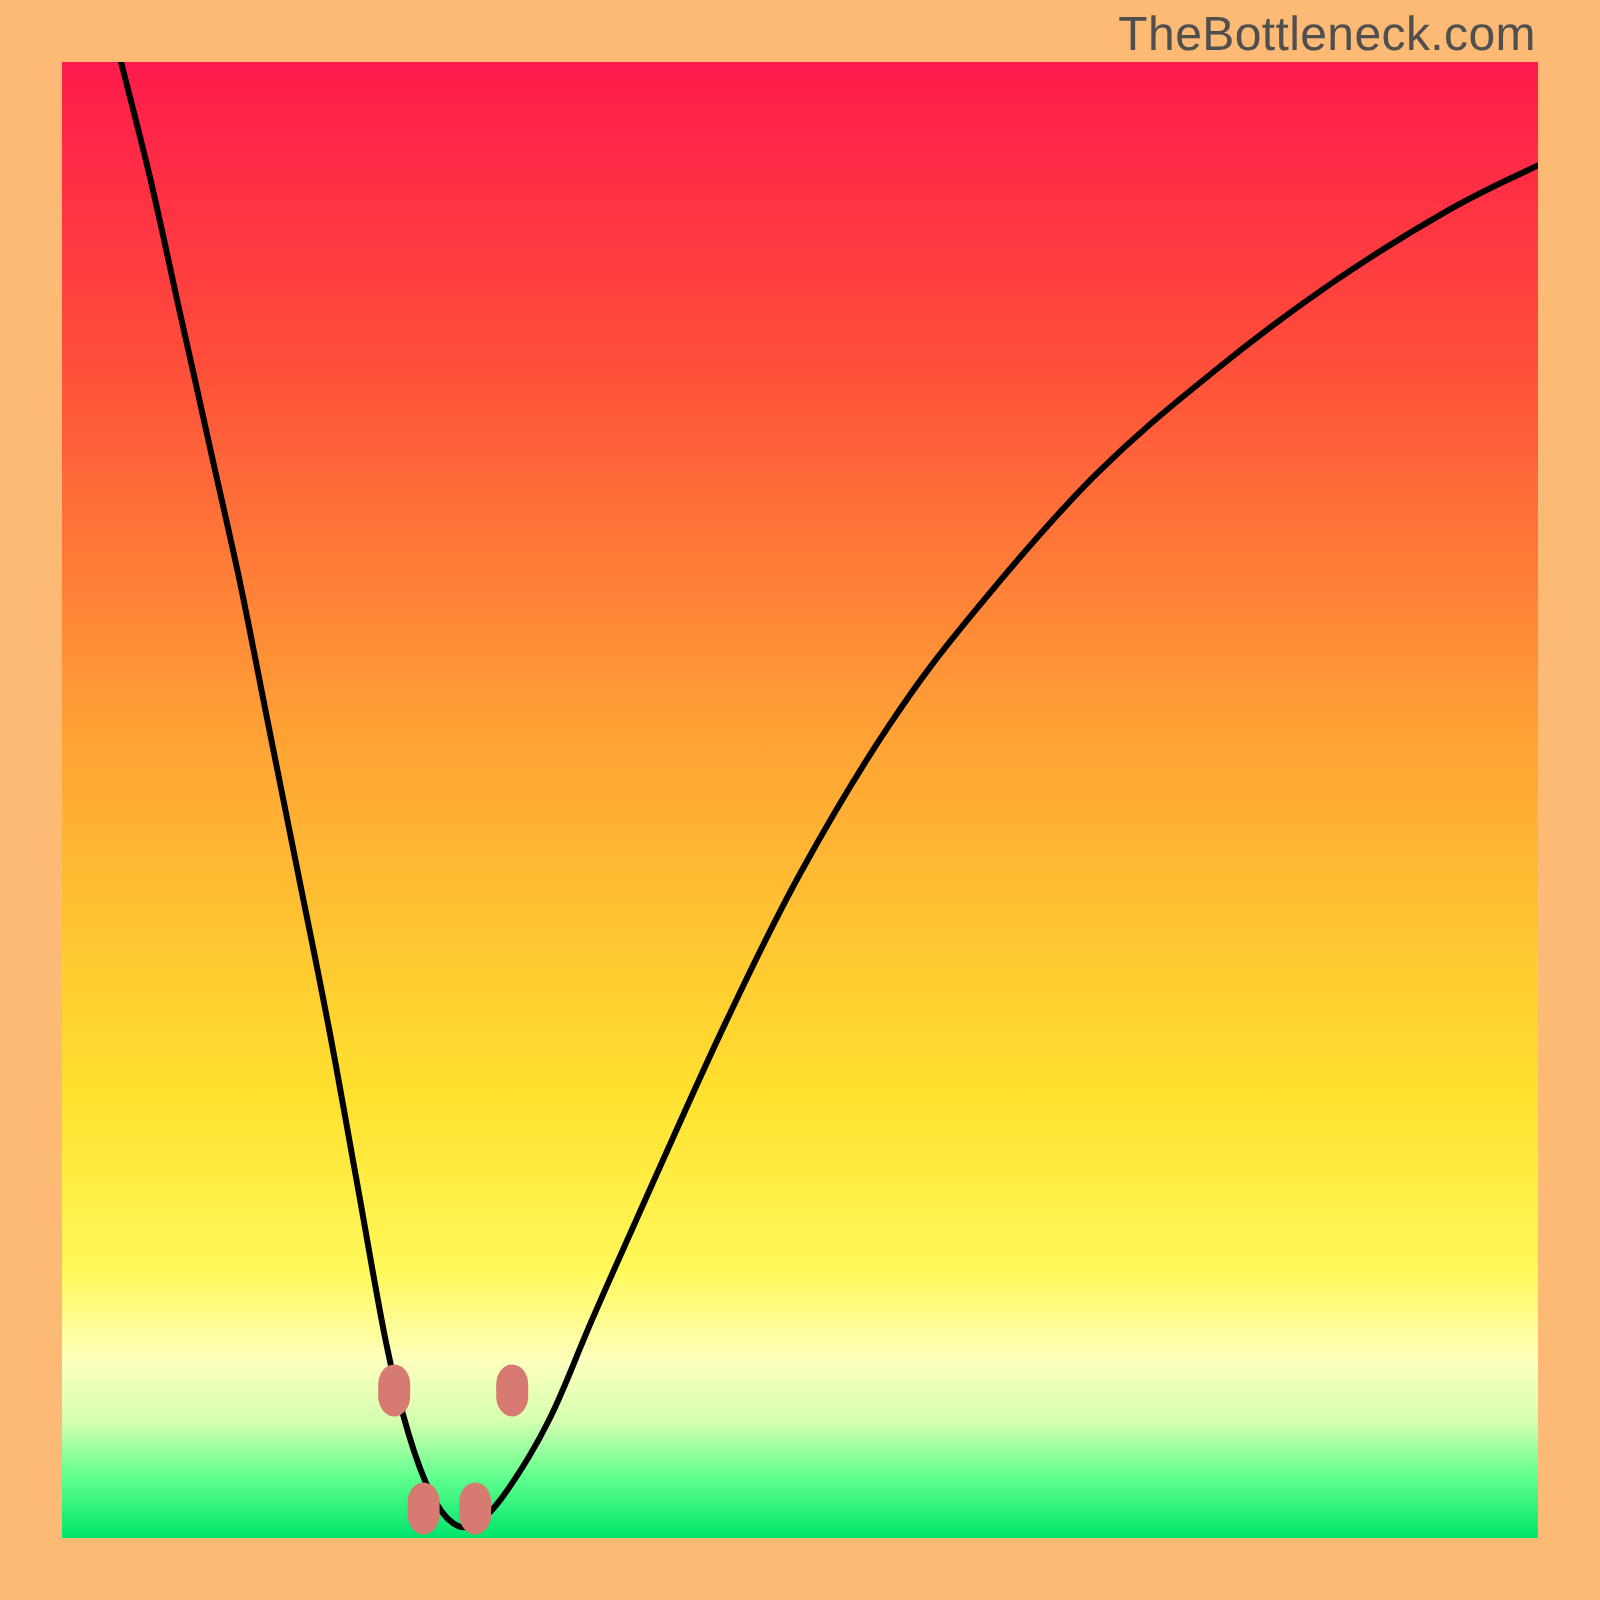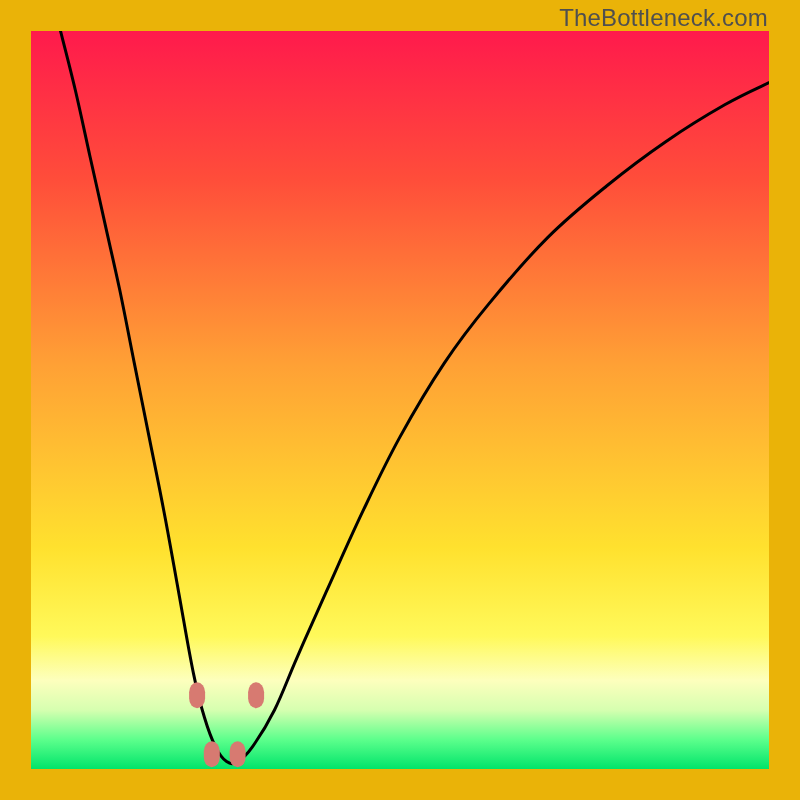--- a/index.html
+++ b/index.html
@@ -8,21 +8,21 @@
     width: 800px;
     height: 800px;
     overflow: hidden;
     background: #000;
     font-family: Arial, Helvetica, sans-serif;
   }
   .frame {
     position: absolute;
     left: 0; top: 0;
     width: 800px; height: 800px;
-    background: #eab308;
+    background: #fdba74;
   }
   .plot {
     position: absolute;
     left: 31px;
     top: 31px;
     width: 738px;
     height: 738px;
     overflow: hidden;
   }
   .gradient-bg {

